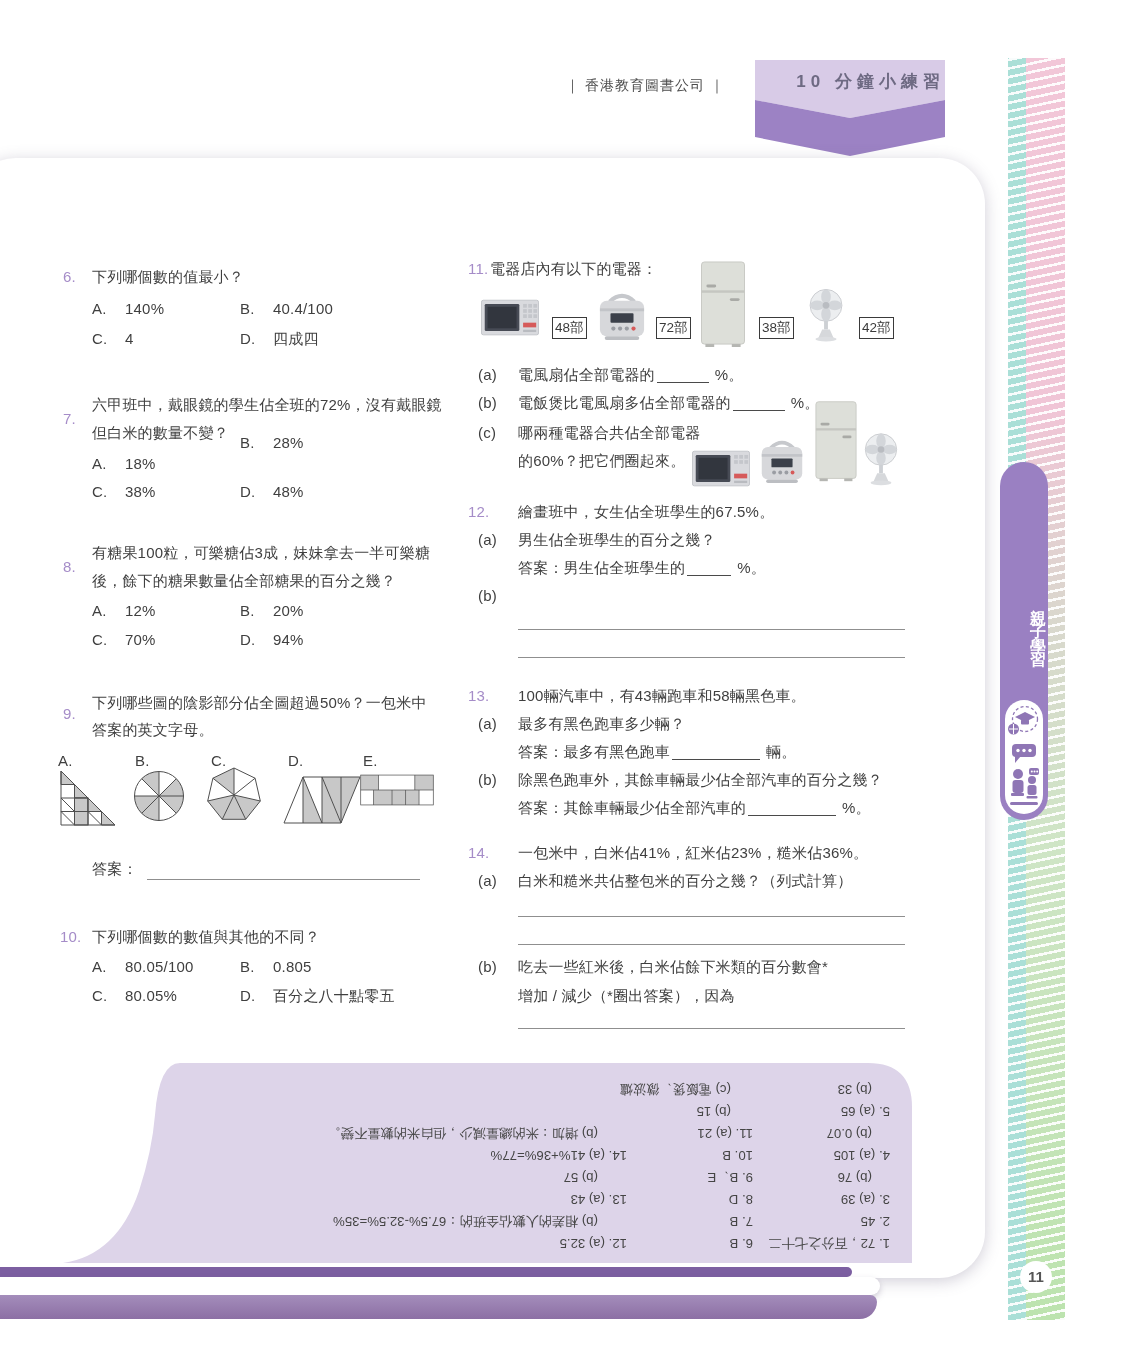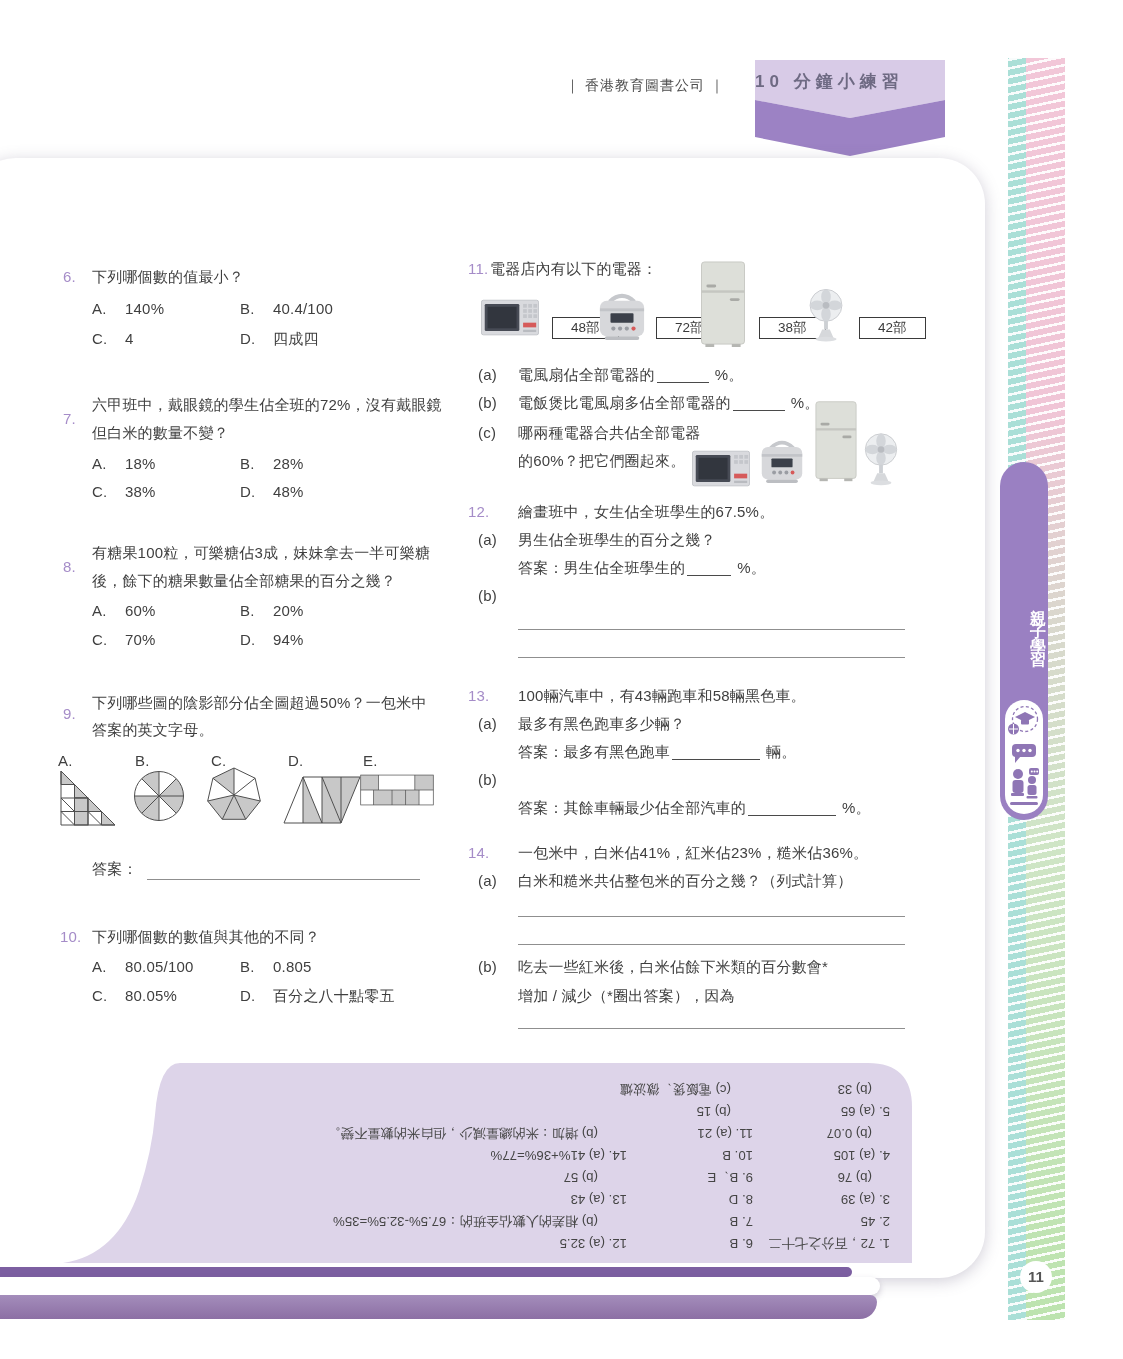--- a/index.html
+++ b/index.html
@@ -5,42 +5,42 @@
   html,body{margin:0;padding:0;background:#fff;}
   #page{position:relative;width:1123px;height:1359px;background:#ffffff;overflow:hidden;
         font-family:"Liberation Sans",sans-serif;}
   .t{position:absolute;font-size:15px;color:#3f3f3f;white-space:nowrap;letter-spacing:.2px;line-height:1.15;}
   .qn{color:#a58cc8;font-size:15px;}
   .ol{display:inline-block;width:33px;}
   .rule{position:absolute;height:0;border-top:1px solid #8f8f8f;}
   .blank{display:inline-block;height:14px;border-bottom:1.5px solid #4a4a4a;margin:0 6px 0 2px;vertical-align:-3px;}
   .card{position:absolute;left:-30px;top:158px;width:1015px;height:1120px;background:#ffffff;
         border-radius:46px;box-shadow:0 3px 16px rgba(110,100,130,.32);}
-  .banner-text{position:absolute;left:755px;top:70px;width:190px;text-align:left;
+  .banner-text{position:absolute;left:755px;top:70px;width:190px;text-align:right;
         font-size:17px;font-weight:bold;color:#6e6a83;letter-spacing:5px;}
   .publisher{position:absolute;left:545px;top:77px;width:200px;text-align:center;font-size:14px;color:#4a4a4a;letter-spacing:1px;}
   .band{position:absolute;left:1008px;top:58px;width:57px;height:1262px;}
   .band-teal{position:absolute;left:0;top:0;width:18px;height:100%;background:#aadfd7;}
   .band-main{position:absolute;left:18px;top:0;width:39px;height:100%;
         background:linear-gradient(180deg,#f2c7d8 0%,#f0c5d6 28%,#d9d8cd 45%,#cfe5c6 62%,#bce3ae 100%);}
   .band-teal::after,.band-main::after{content:"";position:absolute;inset:0;
         background:repeating-linear-gradient(348deg,rgba(255,255,255,.92) 0 2.6px,rgba(255,255,255,0) 2.6px 8.4px);}
   .bar-thin{position:absolute;left:0;top:1267px;width:852px;height:10px;background:#7c5fa1;border-radius:0 5px 5px 0;}
   .bar-white{position:absolute;left:0;top:1277px;width:880px;height:18px;background:#fff;
         border-radius:0 14px 14px 0;box-shadow:0 3px 6px rgba(90,80,110,.28);}
   .bar-thick{position:absolute;left:0;top:1295px;width:877px;height:24px;
         background:linear-gradient(180deg,#a48dbb,#8c6fa4);border-radius:0 10px 26px 0;}
   .page-circle{position:absolute;left:1020px;top:1261px;width:32px;height:32px;border-radius:50%;
         background:#fff;text-align:center;line-height:32px;font-size:15px;font-weight:bold;color:#555;}
   .side-pill{position:absolute;left:1000px;top:462px;width:48px;height:358px;background:#9a80c2;border-radius:24px;}
   .side-tab{position:absolute;left:0;top:68px;width:100%;text-align:center;writing-mode:vertical-rl;
         color:#fff;font-size:16px;font-weight:bold;letter-spacing:14px;height:190px;margin:0 auto;right:0;}
   .side-white{position:absolute;left:5px;top:238px;width:38px;height:114px;background:#fff;border-radius:19px;}
   .count-box{position:absolute;border:1.5px solid #3a3a3a;background:#fff;font-size:13.5px;color:#3a3a3a;
-        padding:2px 18px;line-height:16px;}
+        padding:2px 2px;line-height:16px;}
   .ans-pill{position:absolute;left:136px;top:1070px;width:210px;height:33px;background:#fff;border-radius:17px;
         text-align:right;font-size:21px;color:#8c8c8c;letter-spacing:4px;line-height:33px;padding-right:16px;box-sizing:border-box;}
   .ans-wrap{position:absolute;left:150px;top:1078px;width:755px;height:176px;transform:rotate(180deg);
         font-size:13.2px;color:#454545;}
   .ans-col{position:absolute;top:0;}
   .ans-col div{height:22px;line-height:22px;white-space:nowrap;}
   .ind1{padding-left:18px;} .ind2{padding-left:22px;} .ind3{padding-left:29px;}
   svg{display:block;}
 </style>
 </head>
@@ -102,28 +102,28 @@
   <span class="t" style="left:92px;top:268px">下列哪個數的值最小？</span>
   <span class="t" style="left:92px;top:300px"><span class="ol">A.</span><span>140%</span></span>
   <span class="t" style="left:240px;top:300px"><span class="ol">B.</span><span>40.4/100</span></span>
   <span class="t" style="left:92px;top:330px"><span class="ol">C.</span><span>4</span></span>
   <span class="t" style="left:240px;top:330px"><span class="ol">D.</span><span>四成四</span></span>
 
   <span class="t qn" style="left:63px;top:410px">7.</span>
   <span class="t" style="left:92px;top:396px">六甲班中，戴眼鏡的學生佔全班的72%，沒有戴眼鏡</span>
   <span class="t" style="left:92px;top:424px">但白米的數量不變？</span>
   <span class="t" style="left:92px;top:455px"><span class="ol">A.</span><span>18%</span></span>
-  <span class="t" style="left:240px;top:455px"><span class="ol">B.</span><span>28%</span></span>
+  <span class="t" style="left:240px;top:434px"><span class="ol">B.</span><span>28%</span></span>
   <span class="t" style="left:92px;top:483px"><span class="ol">C.</span><span>38%</span></span>
   <span class="t" style="left:240px;top:483px"><span class="ol">D.</span><span>48%</span></span>
 
   <span class="t qn" style="left:63px;top:558px">8.</span>
   <span class="t" style="left:92px;top:544px">有糖果100粒，可樂糖佔3成，妹妹拿去一半可樂糖</span>
   <span class="t" style="left:92px;top:572px">後，餘下的糖果數量佔全部糖果的百分之幾？</span>
-  <span class="t" style="left:92px;top:602px"><span class="ol">A.</span><span>60%</span></span>
+  <span class="t" style="left:92px;top:602px"><span class="ol">A.</span><span>12%</span></span>
   <span class="t" style="left:240px;top:602px"><span class="ol">B.</span><span>20%</span></span>
   <span class="t" style="left:92px;top:631px"><span class="ol">C.</span><span>70%</span></span>
   <span class="t" style="left:240px;top:631px"><span class="ol">D.</span><span>94%</span></span>
 
   <span class="t qn" style="left:63px;top:705px">9.</span>
   <span class="t" style="left:92px;top:694px">下列哪些圖的陰影部分佔全圖超過50%？一包米中</span>
   <span class="t" style="left:92px;top:721px">答案的英文字母。</span>
 
   <span class="t" style="left:58px;top:752px">A.</span>
   <span class="t" style="left:135px;top:752px">B.</span>
@@ -334,20 +334,21 @@
   <span class="t" style="left:478px;top:587px">(b)</span>
   <div class="rule" style="left:518px;top:629px;width:387px"></div>
   <div class="rule" style="left:518px;top:657px;width:387px"></div>
 
   <span class="t qn" style="left:468px;top:687px">13.</span>
   <span class="t" style="left:518px;top:687px">100輛汽車中，有43輛跑車和58輛黑色車。</span>
   <span class="t" style="left:478px;top:715px">(a)</span>
   <span class="t" style="left:518px;top:715px">最多有黑色跑車多少輛？</span>
   <span class="t" style="left:518px;top:743px"><span>答案：最多有黑色跑車</span><span class="blank" style="width:88px"></span><span>輛。</span></span>
   <span class="t" style="left:478px;top:771px">(b)</span>
+  <span class="t" style="left:518px;top:771px">除黑色跑車外，其餘車輛最少佔全部汽車的百分之幾？</span>
   <span class="t" style="left:518px;top:799px"><span>答案：其餘車輛最少佔全部汽車的</span><span class="blank" style="width:88px"></span><span>%。</span></span>
 
   <span class="t qn" style="left:468px;top:844px">14.</span>
   <span class="t" style="left:518px;top:844px">一包米中，白米佔41%，紅米佔23%，糙米佔36%。</span>
   <span class="t" style="left:478px;top:872px">(a)</span>
   <span class="t" style="left:518px;top:872px">白米和糙米共佔整包米的百分之幾？（列式計算）</span>
   <div class="rule" style="left:518px;top:916px;width:387px"></div>
   <div class="rule" style="left:518px;top:944px;width:387px"></div>
   <span class="t" style="left:478px;top:958px">(b)</span>
   <span class="t" style="left:518px;top:958px">吃去一些紅米後，白米佔餘下米類的百分數會*</span>

